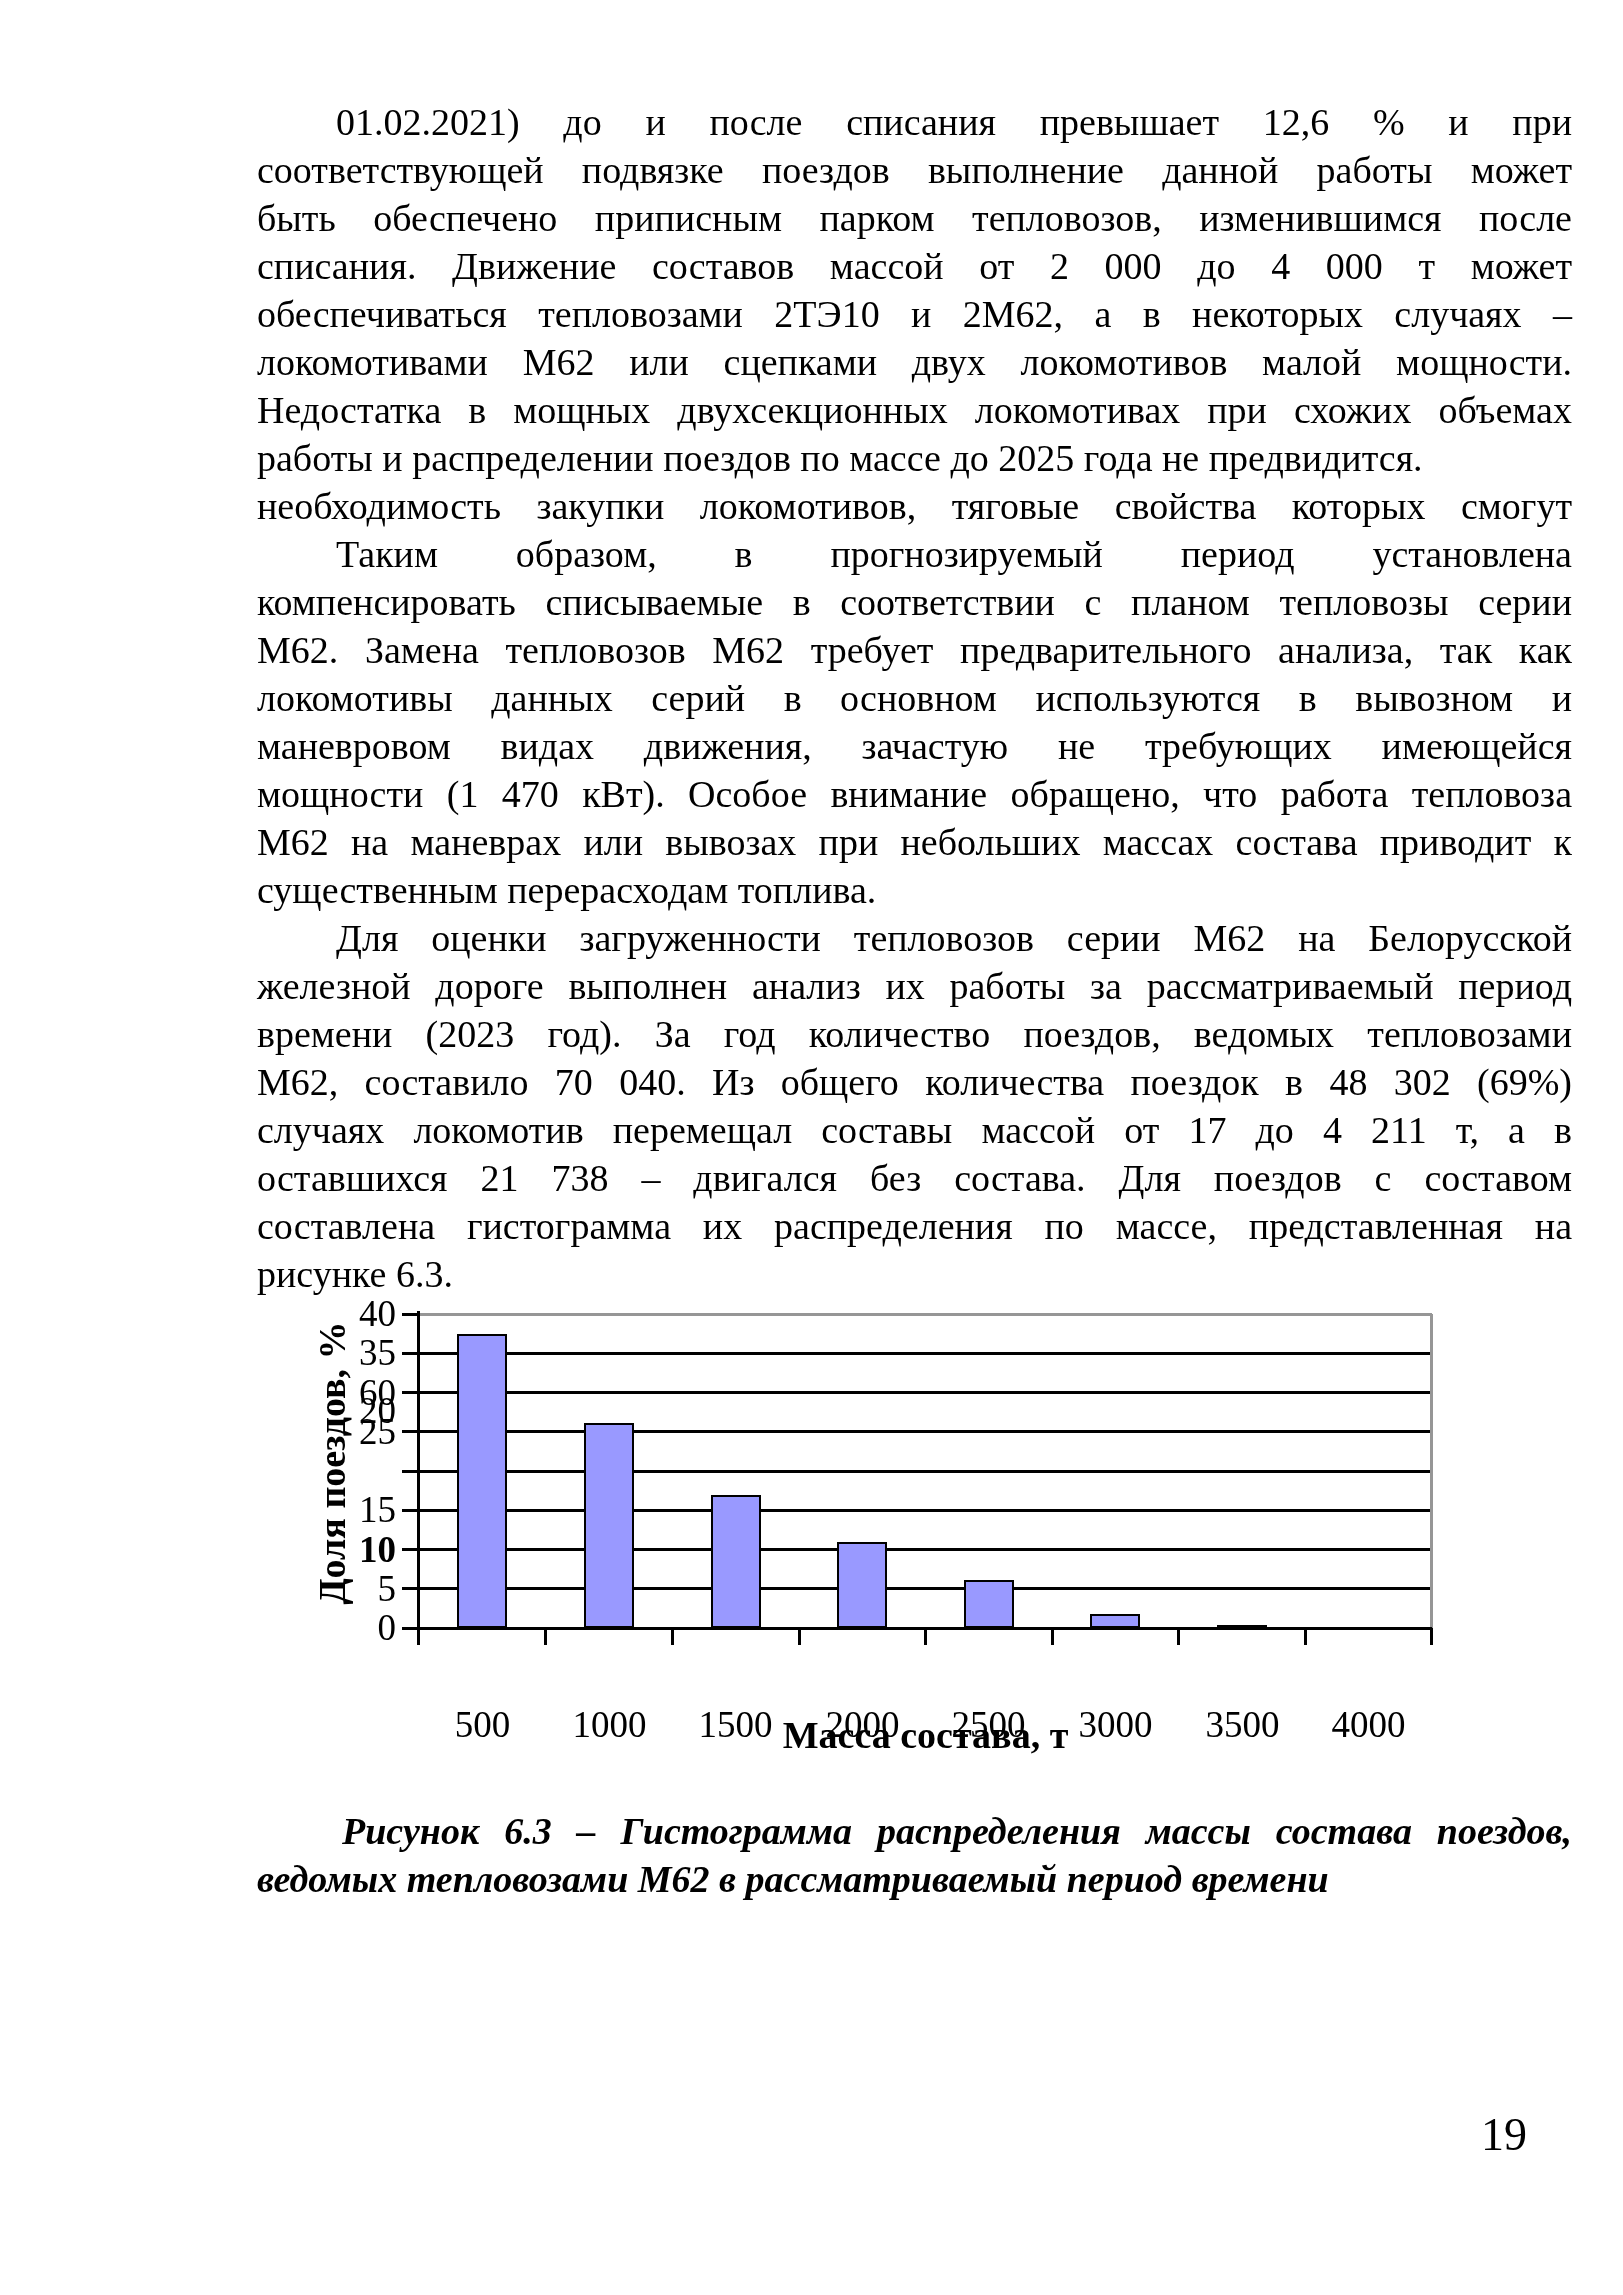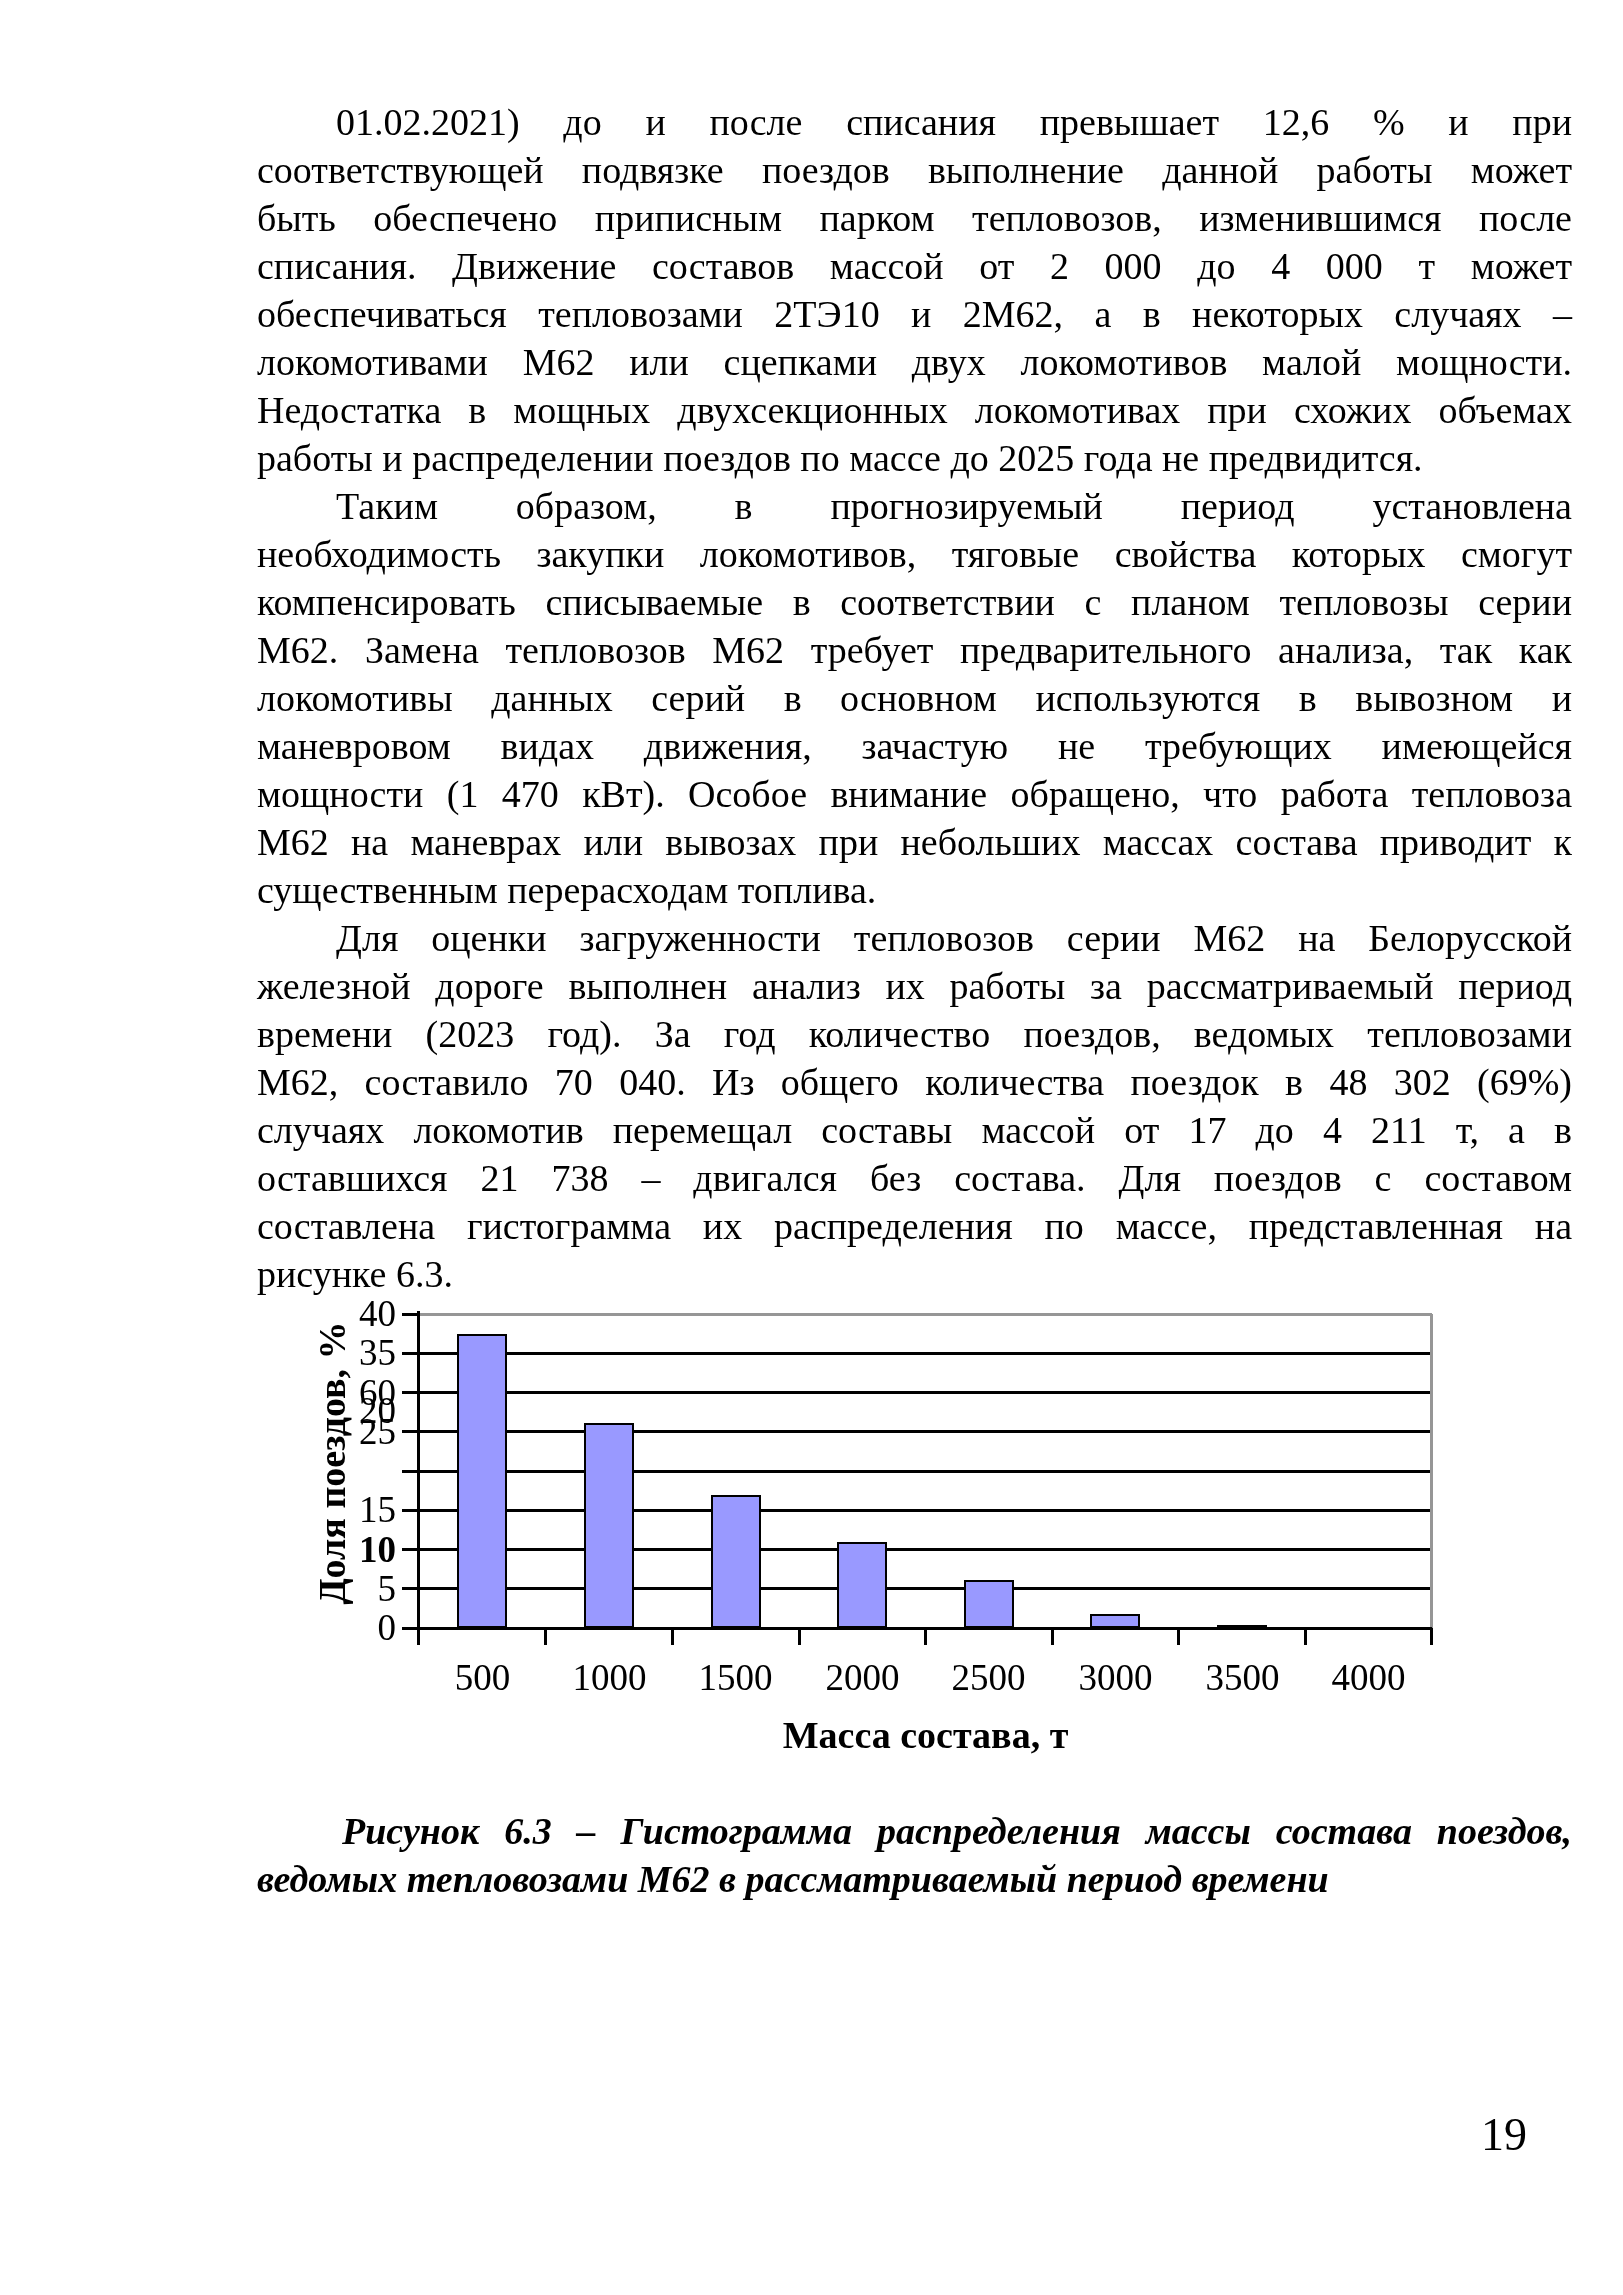--- a/index.html
+++ b/index.html
@@ -6,21 +6,21 @@
   .page{position:relative;width:1623px;height:2295px;background:#ffffff;overflow:hidden;
         font-family:"Liberation Serif",serif;color:#000;}
   .tblock{position:absolute;width:1315px;left:209px;margin-left:48px;}
   .ln{height:48px;line-height:48px;font-size:38px;white-space:normal;}
   .just{text-align:justify;text-align-last:justify;}
   .indent{text-indent:79px;}
   #caption .ln{font-style:italic;}
   #caption .indent{text-indent:85px;}
   .ticklab{font-size:37px;line-height:38px;}
   .ylab{text-align:right;}
-  .xlab{text-align:center;}
+  .xlab{text-align:center;margin-top:47px;}
   .ytitle{position:absolute;left:103px;top:1444px;width:458px;height:38px;line-height:38px;
           text-align:center;font-weight:bold;font-size:38px;transform:rotate(-90deg);}
   .xtitle{position:absolute;left:664px;top:1716px;width:523px;text-align:center;
           font-weight:bold;font-size:38px;line-height:39px;}
   #pagenum{position:absolute;left:1427px;top:2115px;width:100px;text-align:right;
            font-size:46px;line-height:39px;}
 </style>
 </head>
 <body>
 
@@ -28,22 +28,22 @@
 
   <div id="text1" class="tblock" style="top:98px;">
       <div class="ln indent just">01.02.2021) до и после списания превышает 12,6&nbsp;% и при</div>
       <div class="ln just">соответствующей подвязке поездов выполнение данной работы может</div>
       <div class="ln just">быть обеспечено приписным парком тепловозов, изменившимся после</div>
       <div class="ln just">списания. Движение составов массой от 2&nbsp;000 до 4&nbsp;000 т может</div>
       <div class="ln just">обеспечиваться тепловозами 2ТЭ10 и 2М62, а в некоторых случаях –</div>
       <div class="ln just">локомотивами М62 или сцепками двух локомотивов малой мощности.</div>
       <div class="ln just">Недостатка в мощных двухсекционных локомотивах при схожих объемах</div>
       <div class="ln">работы и распределении поездов по массе до 2025 года не предвидится.</div>
+      <div class="ln just">необходимость закупки локомотивов, тяговые свойства которых смогут</div>
       <div class="ln indent just">Таким образом, в прогнозируемый период установлена</div>
-      <div class="ln just">необходимость закупки локомотивов, тяговые свойства которых смогут</div>
       <div class="ln just">компенсировать списываемые в соответствии с планом тепловозы серии</div>
       <div class="ln just">М62. Замена тепловозов М62 требует предварительного анализа, так как</div>
       <div class="ln just">локомотивы данных серий в основном используются в вывозном и</div>
       <div class="ln just">маневровом видах движения, зачастую не требующих имеющейся</div>
       <div class="ln just">мощности (1&nbsp;470&nbsp;кВт). Особое внимание обращено, что работа тепловоза</div>
       <div class="ln just">М62 на маневрах или вывозах при небольших массах состава приводит к</div>
       <div class="ln">существенным перерасходам топлива.</div>
       <div class="ln indent just">Для оценки загруженности тепловозов серии М62 на Белорусской</div>
       <div class="ln just">железной дороге выполнен анализ их работы за рассматриваемый период</div>
       <div class="ln just">времени (2023 год). За год количество поездов, ведомых тепловозами</div>

